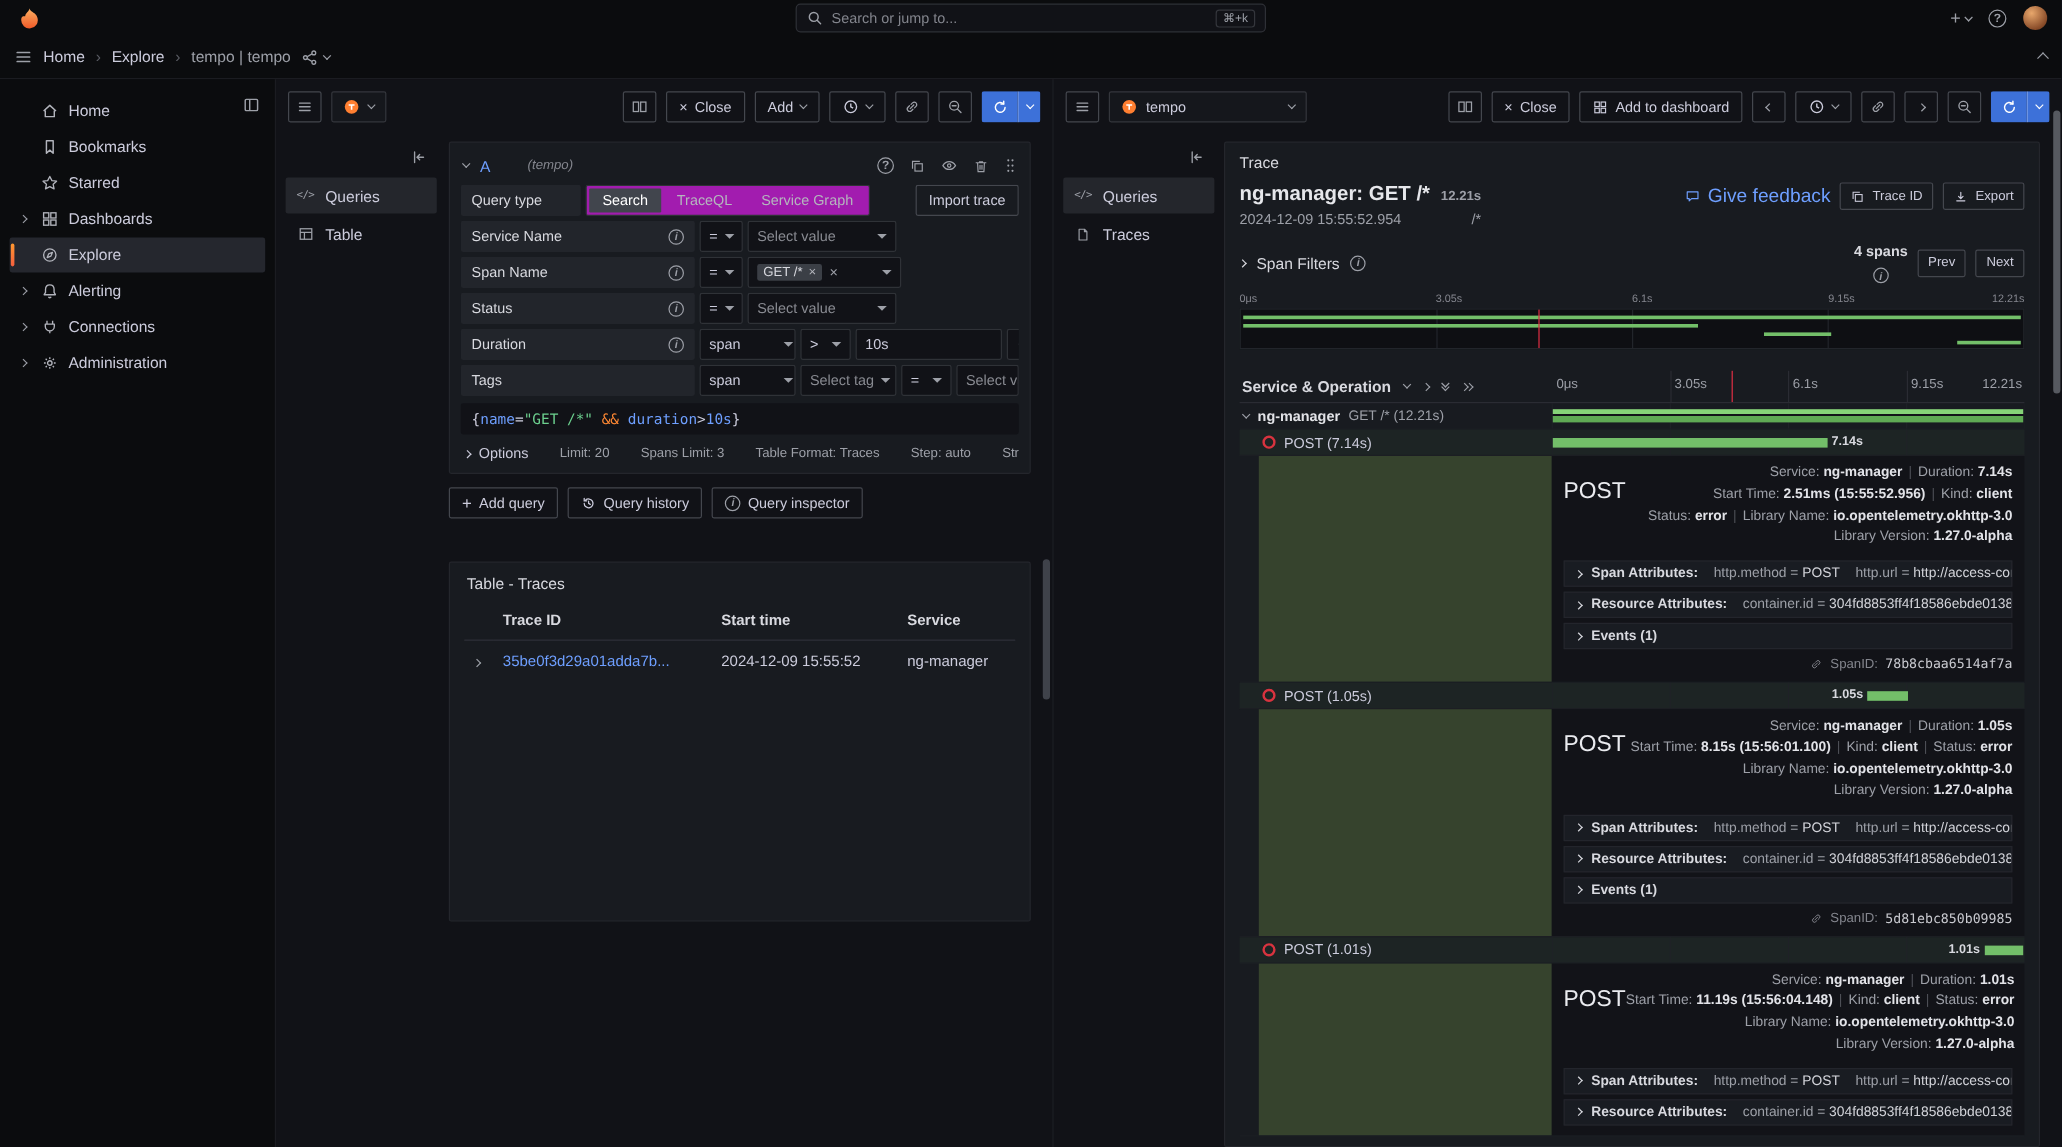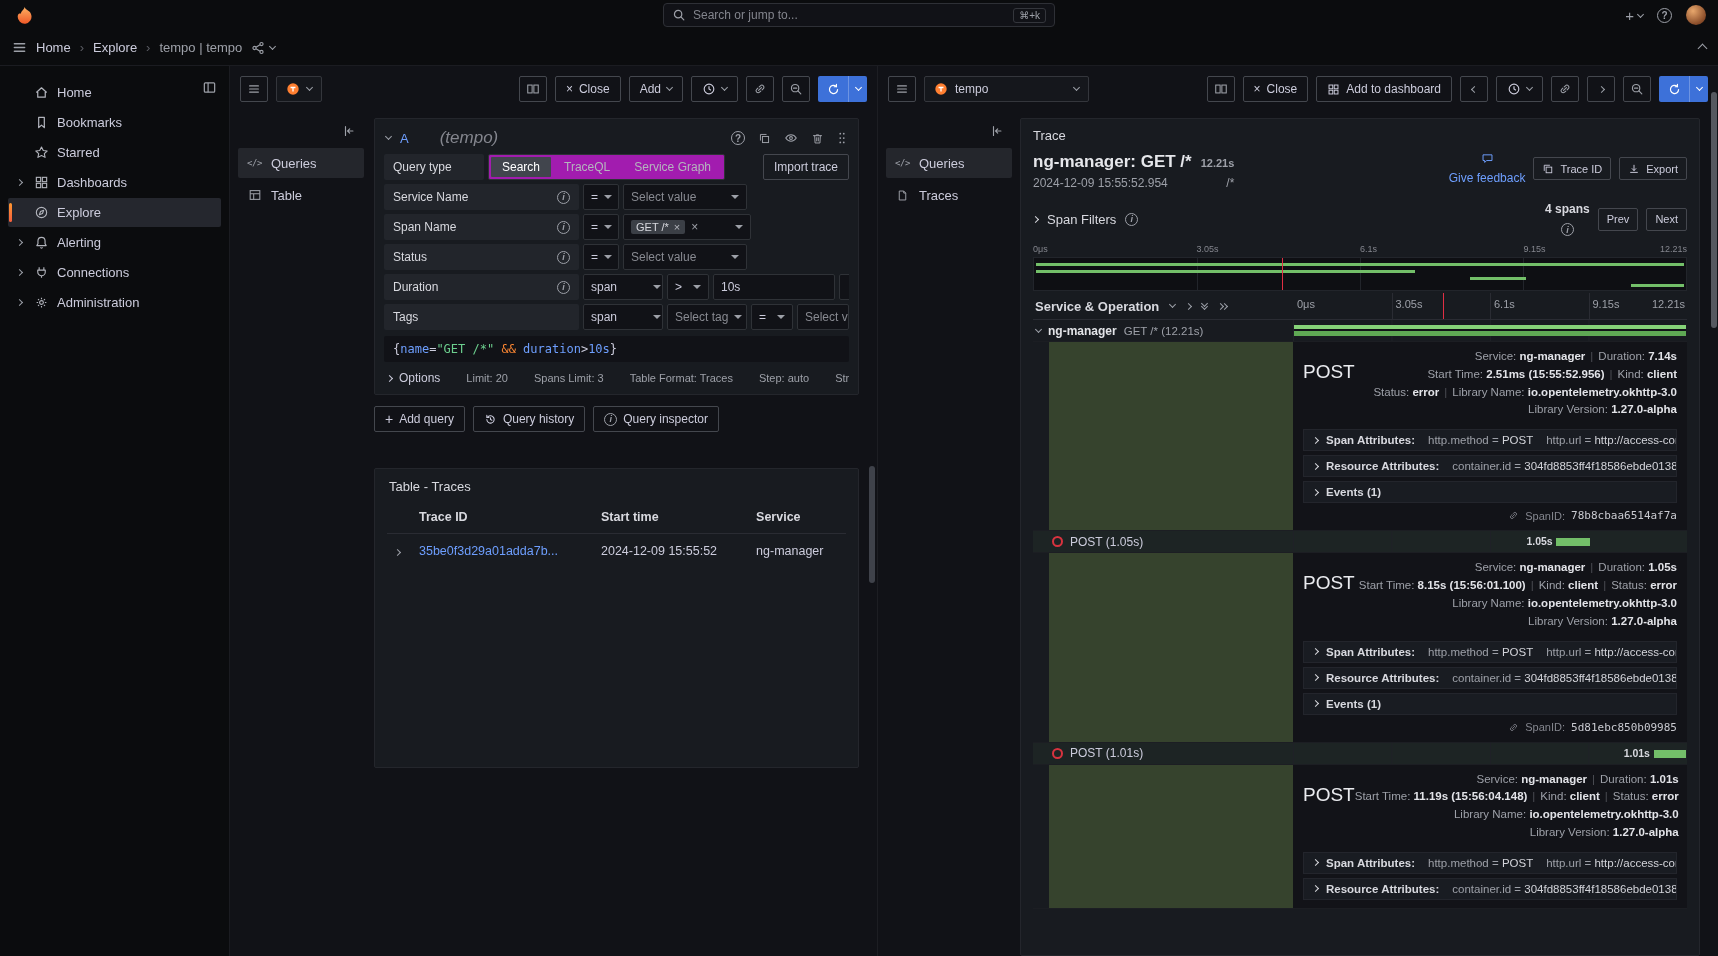--- a/index.html
+++ b/index.html
@@ -74,21 +74,21 @@
   .drawer-item { height:30px; display:flex; align-items:center; gap:8px; padding:0 8px; border-radius:2px; font-size:13px; color:#ccccdc; cursor:pointer; margin-bottom:2px; }
   .drawer-item.selected { background:#24262c; }
   .drawer-icon { width:17px; display:flex; justify-content:center; color:#9da0a8; font-size:9px; letter-spacing:-0.5px; }
 
   
   .editor-area { flex:1; padding:2px 10px 0; min-width:0; }
   .card { background:#181b20; border:1px solid #24262c; border-radius:2px; }
   .query-card { padding:7px 9px 9px; }
   .qc-head { display:flex; align-items:center; gap:9px; height:24px; padding:0 2px; }
   .ref-id { color:#6e9fff; font-size:13px; font-weight:500; }
-  .ds-hint { color:#84868e; font-style:italic; font-size:17px; margin-left:22px; }
+  .ds-hint { color:#84868e; font-style:italic; font-size:11px; margin-left:22px; }
   .qc-icons { margin-left:auto; display:flex; align-items:center; gap:13px; color:#9da0a8; }
 
   .q-row { display:flex; gap:4px; margin-top:4px; height:26px; overflow:hidden; }
   .q-label { width:195px; flex-shrink:0; background:#22252b; border-radius:2px; display:flex; align-items:center; justify-content:space-between; padding:0 9px; font-size:12px; color:#d8d9df; }
   .q-label.narrow { width:100px; }
   .ctl { background:#111217; border:1px solid #2f3237; border-radius:2px; display:flex; align-items:center; gap:6px; padding:0 7px; font-size:12px; color:#ccccdc; flex-shrink:0; cursor:pointer; }
   .ctl .ph { color:#888a91; white-space:nowrap; }
   .w-op { width:36px; } .w-val { width:124px; } .w-scope { width:80px;gap:36px; } .w-gt { width:42px; }
   .w-multi { width:128px; } .w-input { width:122px; } .w-lt { width:26px; justify-content:center; }
   .w-tag { width:80px; } .flex1 { flex:1 1 40px; min-width:40px; overflow:hidden; }
@@ -121,34 +121,34 @@
 
   
   .trace-panel { flex:1; margin:2px 10px 0 8px; padding:9px 12px 0; display:flex; flex-direction:column; min-width:0; overflow:hidden; }
   .tv-title { font-size:13px; font-weight:500; color:#d8d9df; }
   .tv-head { display:flex; align-items:flex-start; margin-top:9px; }
   .tv-name-row { display:flex; align-items:baseline; gap:9px; }
   .tv-name { font-size:17px; font-weight:700; color:#e6e7eb; }
   .tv-dur { font-size:11px; font-weight:600; color:#9da0a8; }
   .tv-sub { margin-top:4px; font-size:12px; color:#9da0a8; display:flex; gap:20px;justify-content:space-between; }
   .tv-actions { margin-left:auto; display:flex; align-items:center; gap:8px; }
-  .feedback { color:#6e9fff; font-size:12px; display:flex; align-items:center; gap:6px; cursor:pointer;flex-direction:column; }
+  .feedback { color:#6e9fff; font-size:16px; display:flex; align-items:center; gap:6px; cursor:pointer; }
 
   .filters-row { display:flex; align-items:center; gap:8px; margin-top:12px; }
   .filters-left { display:flex; align-items:center; gap:9px; font-size:13px; font-weight:500; color:#d8d9df; cursor:pointer; }
   .spans-count { margin-left:auto; display:flex; align-items:center; gap:7px; font-size:12px; font-weight:700; color:#d8d9df;flex-direction:column; }
 
   .minimap { margin-top:8px; }
   .mm-ticks { position:relative; height:13px; font-size:9px; color:#84868e; }
   .mm-body { position:relative; height:34px; background:#0e0f13; border:1px solid #22252b; }
   .vline { position:absolute; top:0; bottom:0; width:1px; background:#22252b; }
   .mm-bar { position:absolute; height:3px; background:#73bf69; }
   .redline { position:absolute; top:0; bottom:0; left:38%; width:1px; background:#e02f44; }
 
-  .tl-header { display:flex; margin-top:2px; height:27px; border-bottom:1px solid #2a2c33; }
+  .tl-header { display:flex; margin-top:18px; height:27px; border-bottom:1px solid #2a2c33; }
   .tl-left { width:260px; flex-shrink:0; display:flex; align-items:center; gap:11px; font-size:13px; font-weight:700; color:#d8d9df; padding-left:2px; }
   .tl-axis { flex:1; position:relative; font-size:11px; color:#9da0a8; }
   .tl-axis .tick { position:absolute; top:5px; white-space:nowrap; }
   .tick-line { position:absolute; top:0; bottom:0; width:1px; background:#2a2c33; }
   .dblcv { display:inline-flex; flex-direction:column; gap:0; }
   .dblcv-r { display:inline-flex; gap:0; }
 
   .srow { display:flex; height:22px; border-bottom:1px solid #1c1e23; }
   .srow-name { width:260px; flex-shrink:0; display:flex; align-items:center; gap:7px; font-size:12px; overflow:hidden; white-space:nowrap; }
   .srow-tl { flex:1; position:relative; background-image:linear-gradient(90deg,#1f2127 1px,transparent 1px); background-size:25% 100%; }
@@ -845,20 +845,30 @@
                     <span class="cv down sm"></span>
                   </span>
                 <span class="svc">ng-manager</span>
                 <span class="op-dim">GET /* (12.21s)</span>
               </div>
               <div class="srow-tl">
                 <div class="bar root"></div>
               </div>
             </div>
 
+            <div class="srow child">
+              <div class="srow-name">
+                <span class="err-ring"></span>
+                <span>POST (7.14s)</span>
+              </div>
+              <div class="srow-tl">
+                <div class="bar s0"></div>
+                <div class="bar-lab lab-s0">7.14s</div>
+              </div>
+            </div>
 
             <div class="detail-row">
               <div class="detail-left">
                   <div class="detail-left-fill"></div>
                 </div>
               <div class="detail-card">
                 <div class="dc-head">
                   <div class="dc-title">POST</div>
                   <div class="dc-meta">
                     <div><span>Service:</span> <b>ng-manager</b><span class="sep">|</span><span>Duration:</span> <b>7.14s</b></div>

